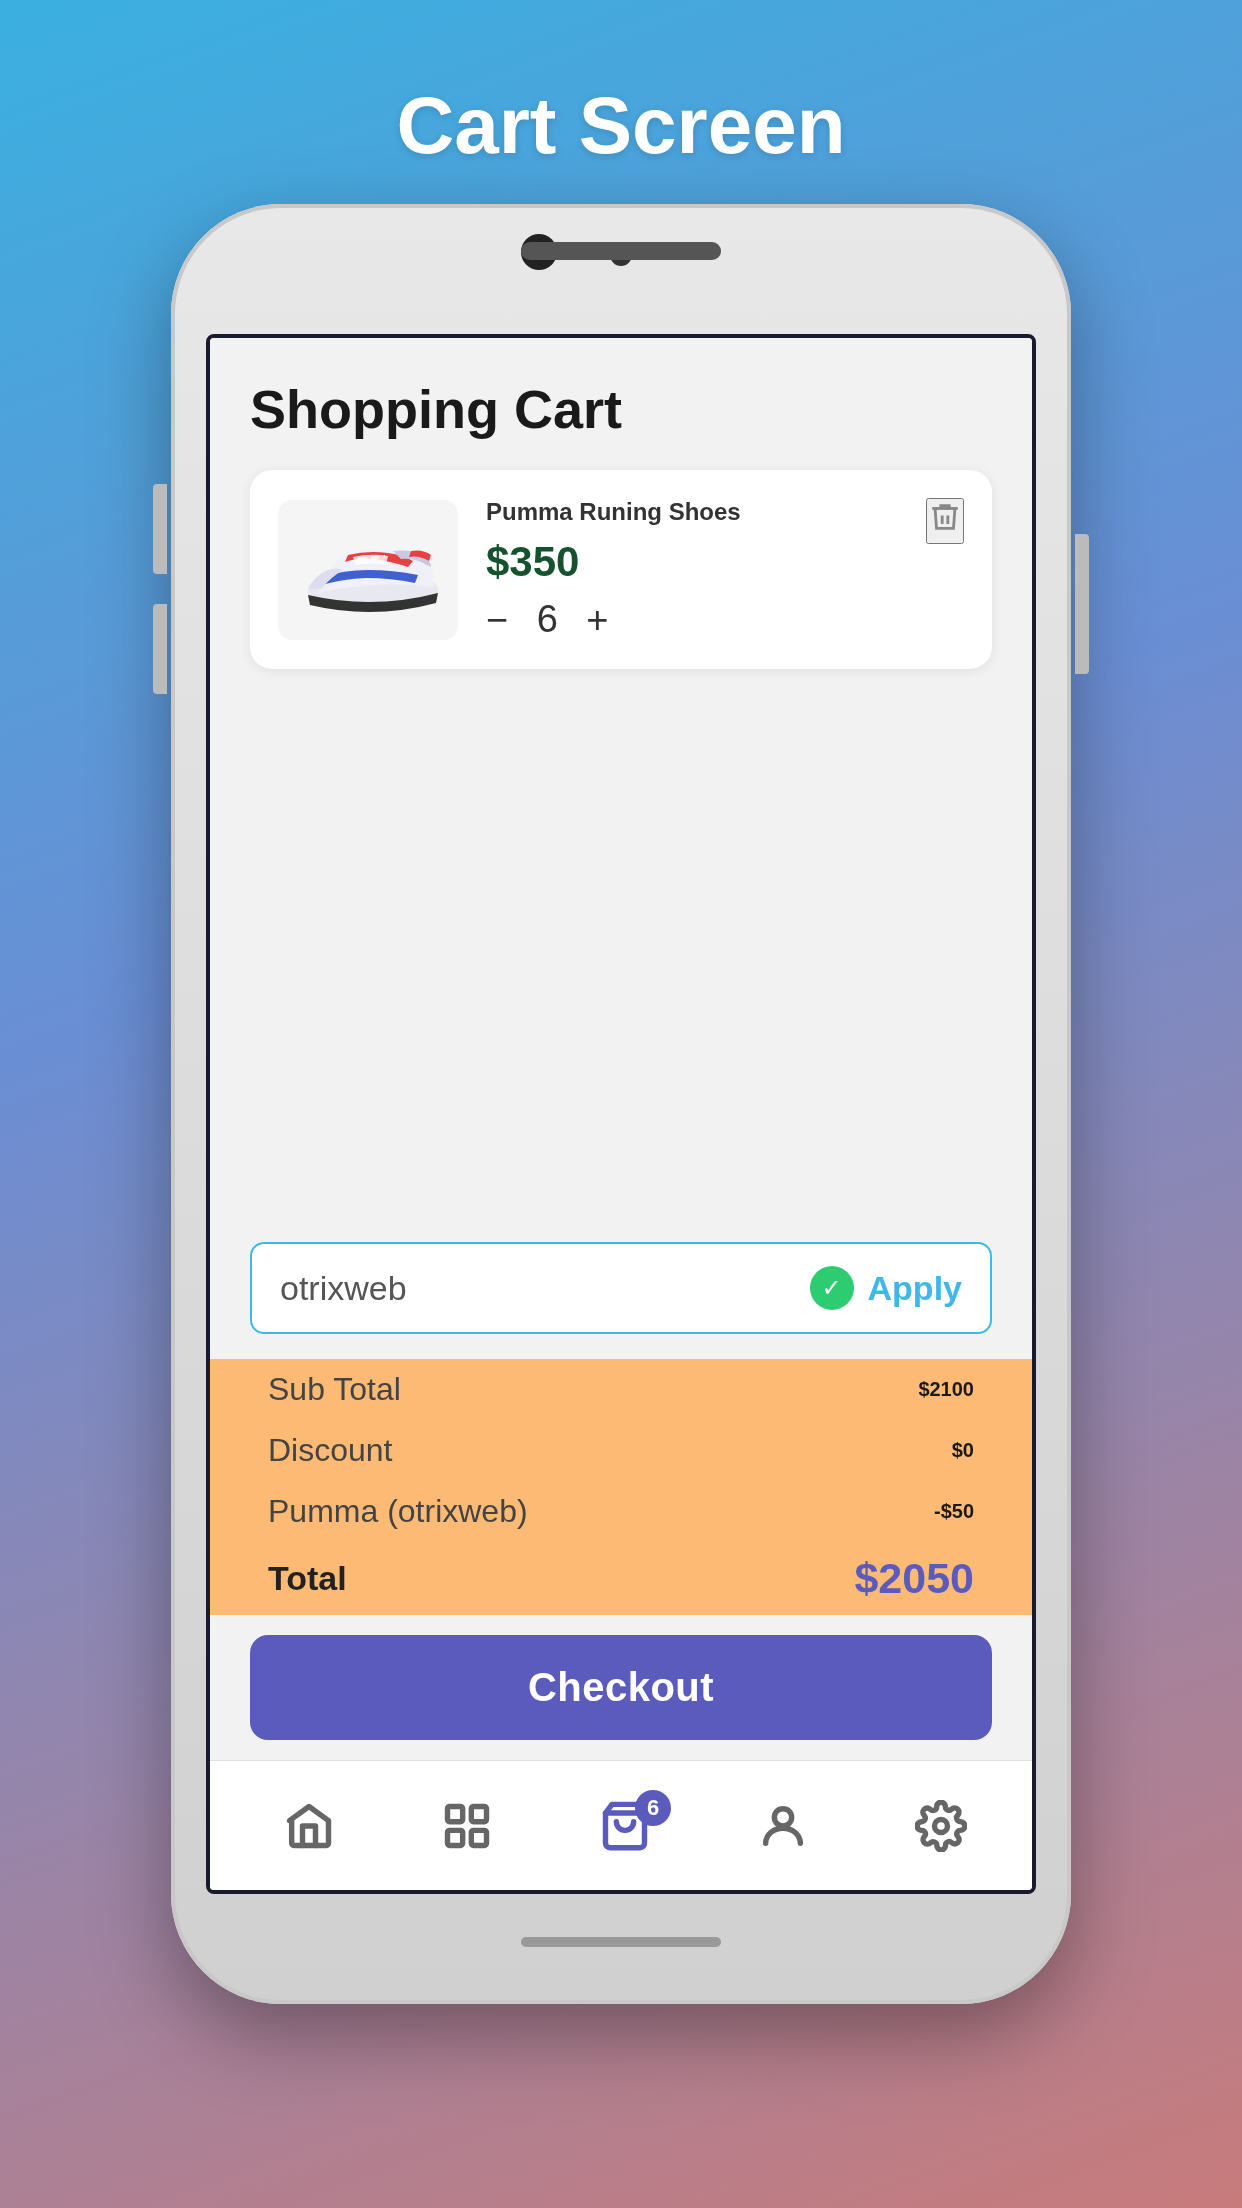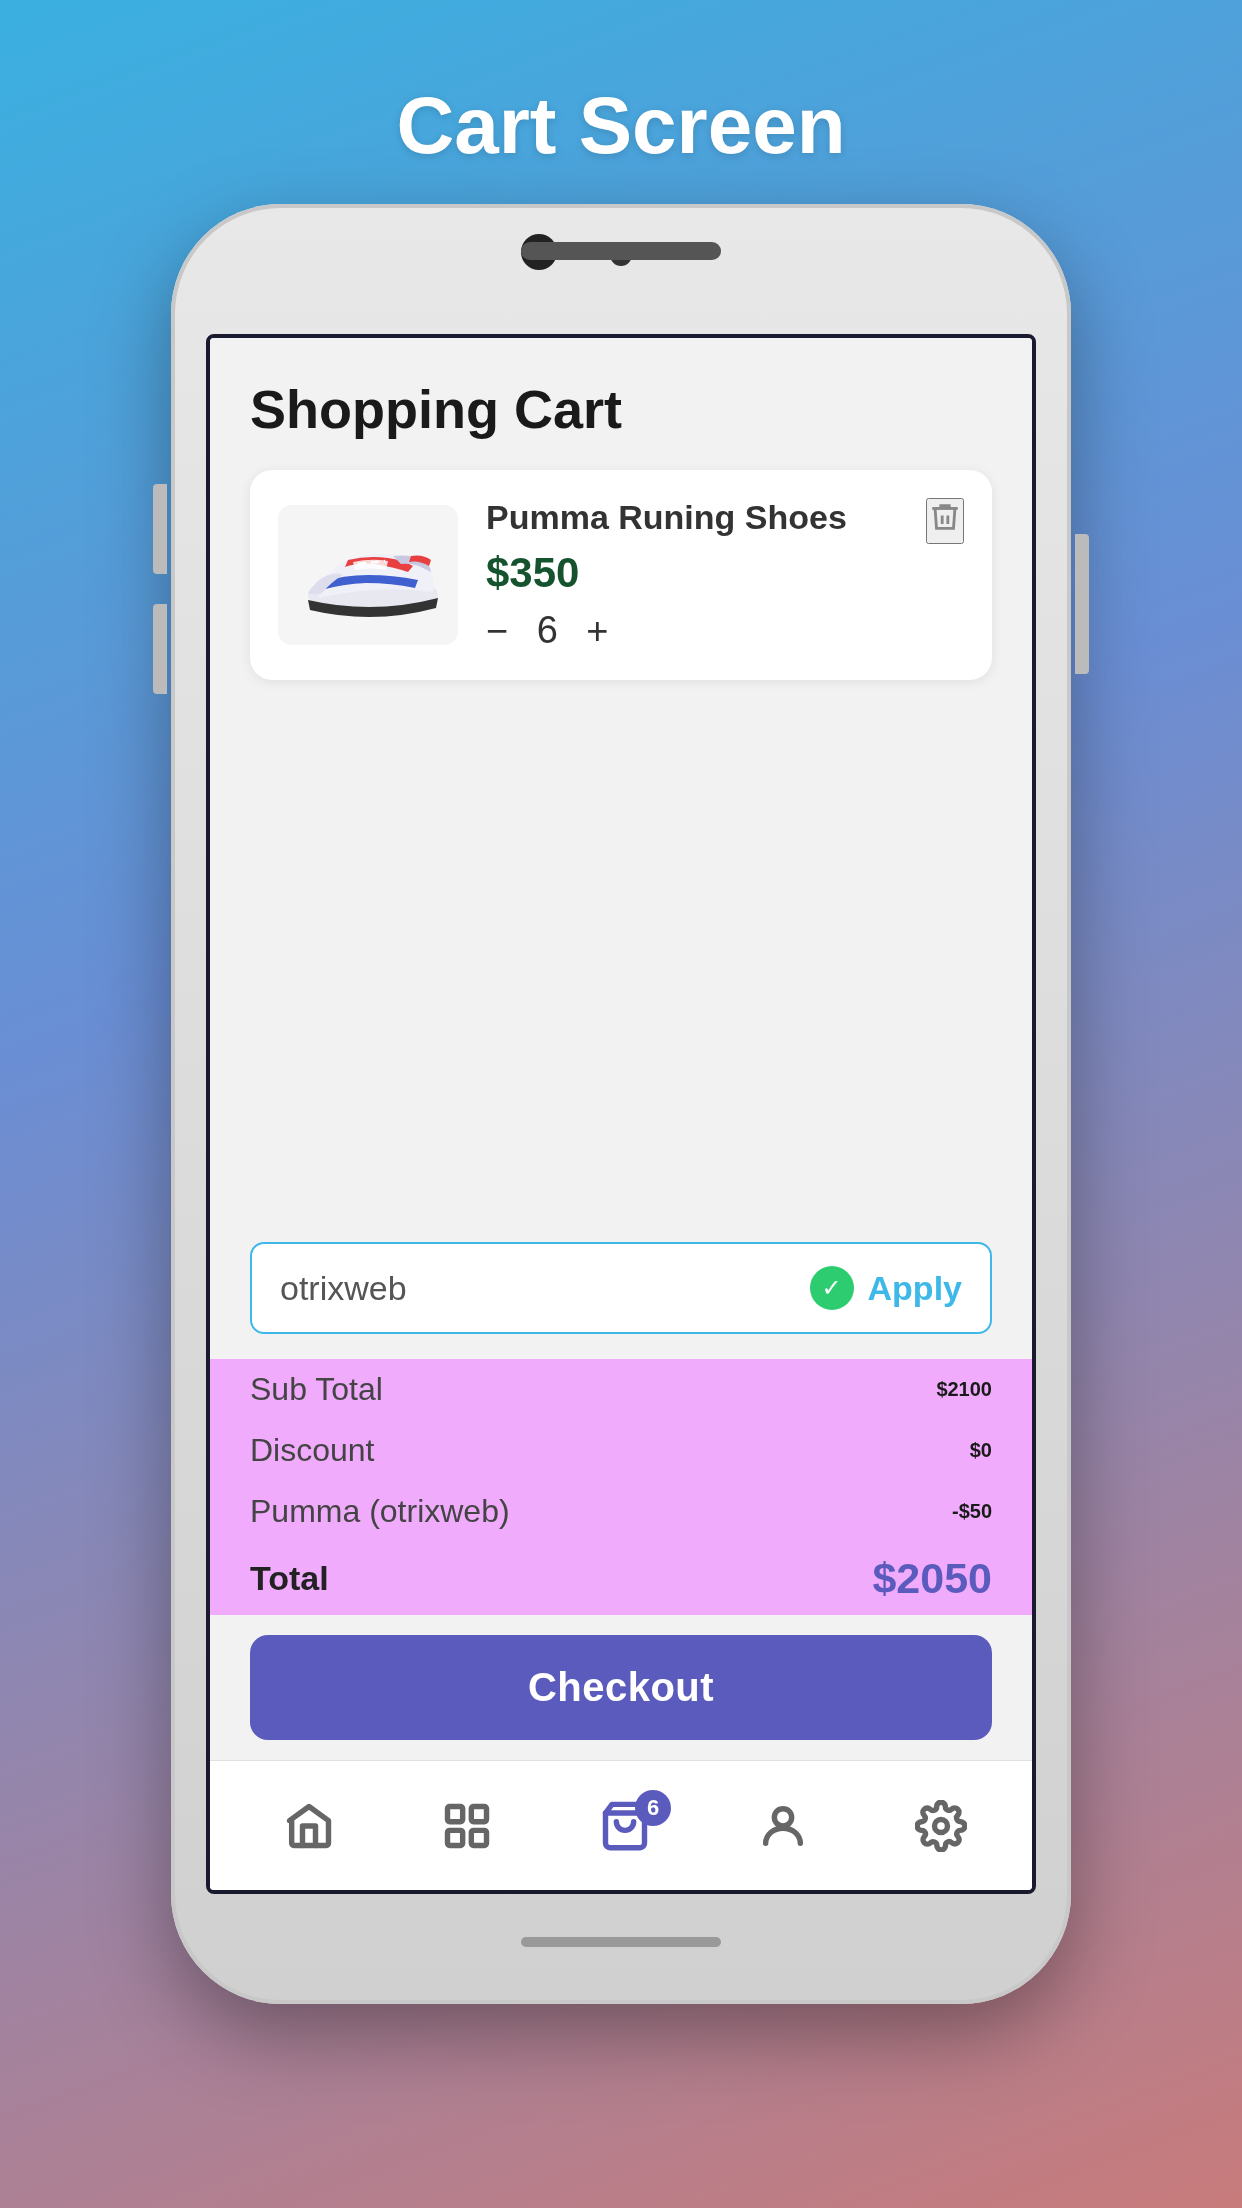--- a/index.html
+++ b/index.html
@@ -142,21 +142,21 @@
     }
 
     .cart-item-info {
       flex: 1;
       display: flex;
       flex-direction: column;
       gap: 12px;
     }
 
     .cart-item-name {
-      font-size: 34px;
+      font-size: 24px;
       font-weight: 600;
       color: #333;
     }
 
     .cart-item-price {
       font-size: 42px;
       font-weight: 700;
       color: #14532d;
     }
 
@@ -236,23 +236,23 @@
       font-size: 34px;
       font-weight: 600;
       color: #3db8e8;
       cursor: pointer;
       background: none;
       border: none;
     }
 
     
     .summary-section {
-      padding: 0 40px;
+      padding: 0 58px;
       margin-bottom: 20px;
-      background: #f0abfc;
+      background: #fdba74;
     }
 
     .summary-row {
       display: flex;
       justify-content: space-between;
       align-items: center;
       padding: 12px 0;
     }
 
     .summary-label {

